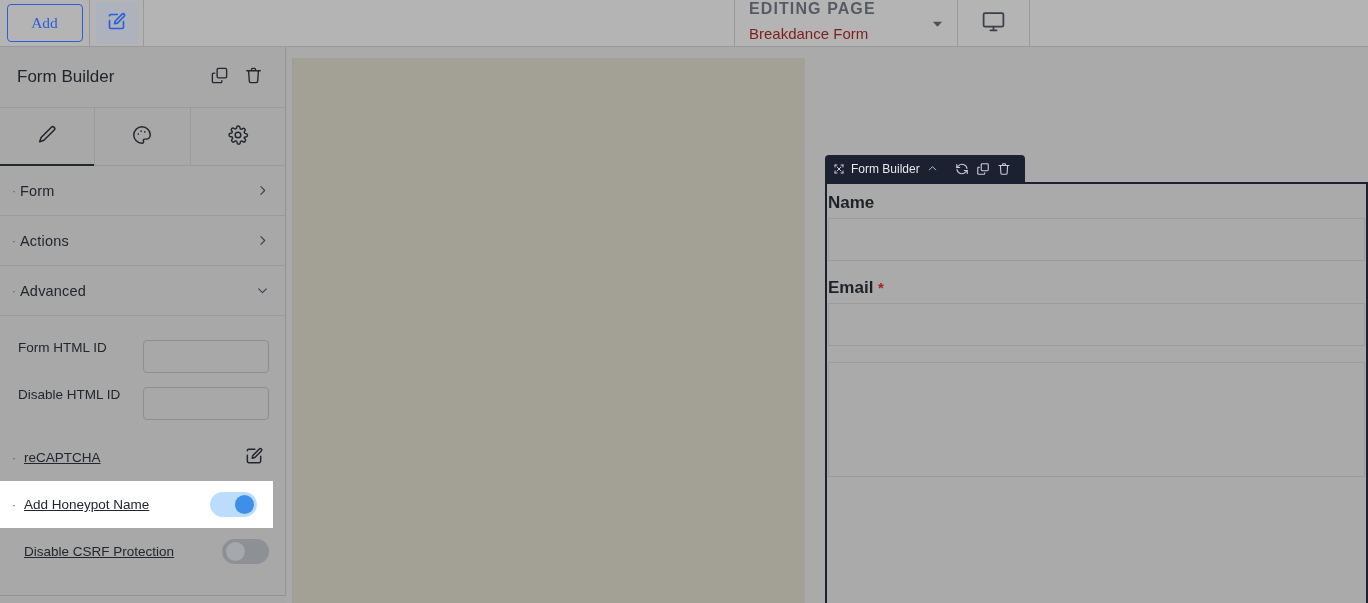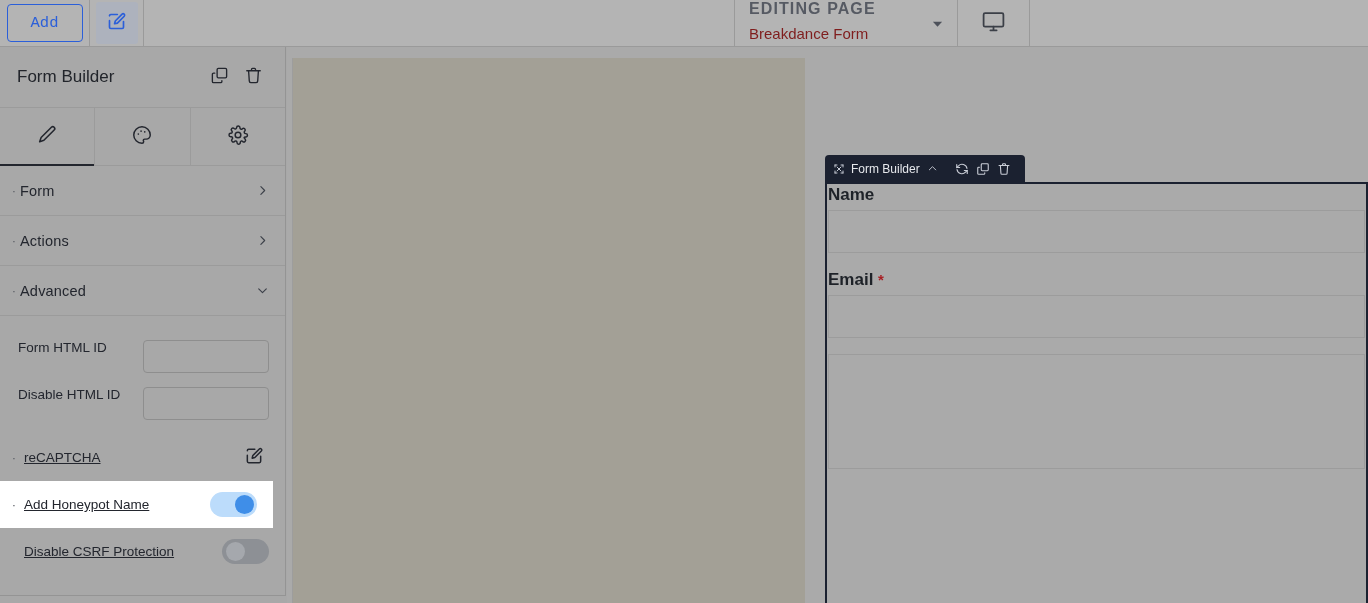--- a/index.html
+++ b/index.html
@@ -23,21 +23,21 @@
     border-right: 1px solid #9a9a9a;
   }
   .tb-addwrap { width: 90px; }
   .add-button {
     width: 76px; height: 38px;
     border: 1px solid #2b5fd9;
     border-radius: 4px;
     background: transparent;
     color: #2b5fd9;
     font-size: 15.5px;
-    font-family: Liberation Mono, monospace;
+    font-family: Liberation Serif, serif;
     cursor: pointer;
     display: flex; align-items: center; justify-content: center;
   }
   .tb-editwrap { width: 54px; }
   .edit-square-btn {
     width: 42px; height: 42px;
     background: #adb2bd;
     border: none; border-radius: 3px;
     display: flex; align-items: center; justify-content: center;
     cursor: pointer;
@@ -472,21 +472,21 @@
   <span class="t-icon">
     <svg width="14" height="14" viewBox="0 0 24 24" fill="none" stroke="#c9cdd6" stroke-width="1.9" stroke-linecap="round" stroke-linejoin="round">
       <path d="M3.5 6h17M9.5 6V4.2A1.2 1.2 0 0 1 10.7 3h2.6a1.2 1.2 0 0 1 1.2 1.2V6"></path>
       <path d="M5.8 6l.9 13.1A1.9 1.9 0 0 0 8.6 21h6.8a1.9 1.9 0 0 0 1.9-1.9L18.2 6"></path>
     </svg>
   </span>
 </div>
 
 <div class="form-block">
 
-  <div class="f-group" style="padding-top:0">
+  <div class="f-group" style="padding-top:8px">
     <div class="f-label">
       <span>Name</span>
     </div>
     <input class="f-input" type="text" value="" style="">
   </div>
 
   <div class="f-group" style="padding-top:16px">
     <div class="f-label">
       <span>Email</span>
       <span class="f-req">*</span>

